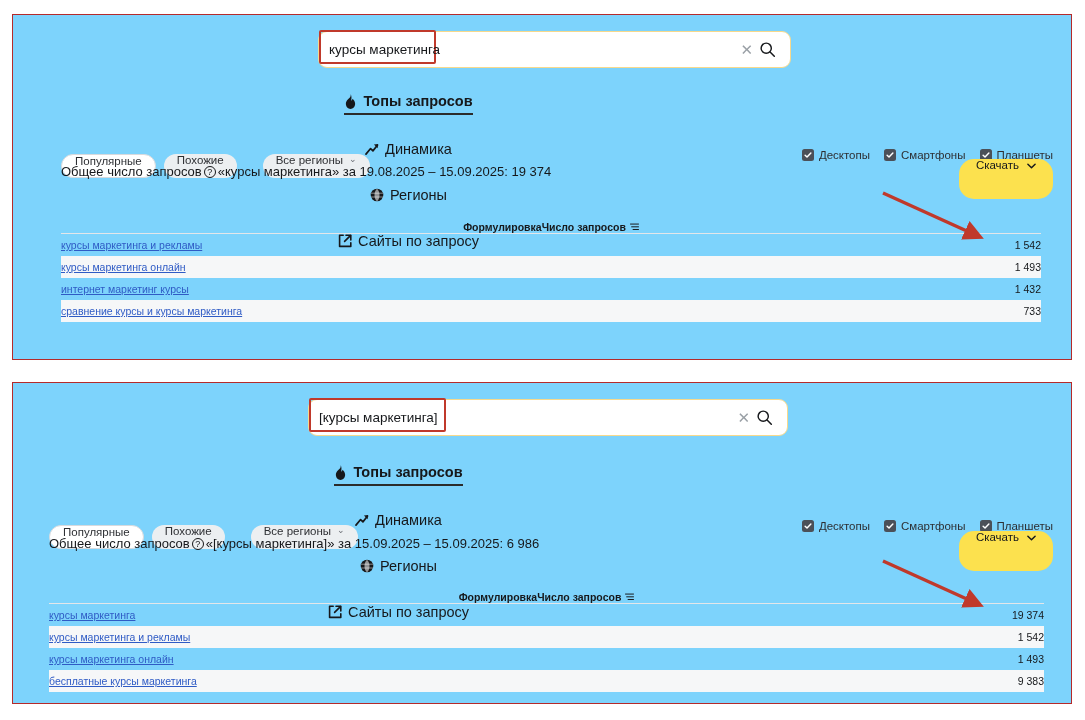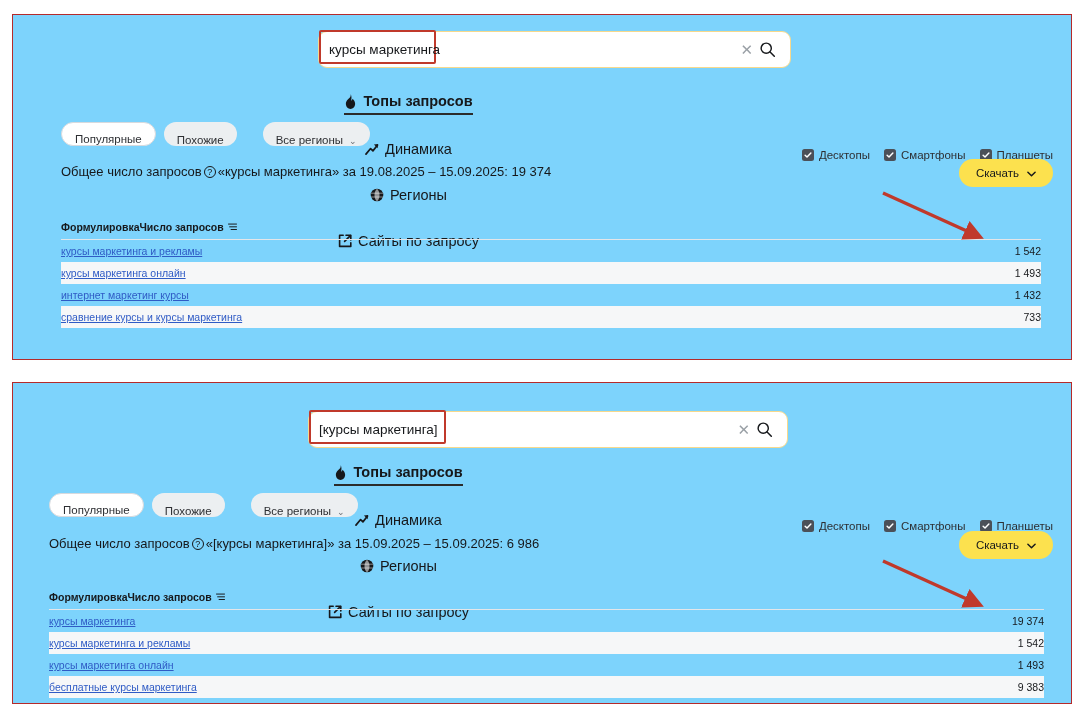--- a/index.html
+++ b/index.html
@@ -89,24 +89,25 @@
   .tab .ti { display:flex; align-items:center; }
 
   
   .chips { position: absolute; display: flex; align-items: center; gap: 8px; }
   .chip {
     height: 24px;
     border-radius: 13px;
     background: #eceff1;
     color: #2d2f33;
     font-size: 11.5px;
-    display: flex; align-items: flex-end;
+    display: flex; align-items: flex-start;
     padding: 0 13px;
     cursor: pointer;
     white-space: nowrap;
+    margin-top: 32px;
   }
   .chip.sel { background: #ffffff; border: 1px solid #d7dade; }
   .chip .cv { margin-left: 6px; font-size: 9px; color:#6b6f76; }
   .chip-gap { width: 10px; }
 
   
   .devices { position: absolute; display: flex; align-items: center; gap: 14px; }
   .dev { display:flex; align-items:center; gap:5px; font-size: 11.5px; color:#2d2f33; cursor:pointer; white-space:nowrap;margin-top:24px;}
   .cbx {
     width: 12px; height: 12px; border-radius: 2.5px;
@@ -131,42 +132,41 @@
     line-height: 10px;
     text-align:center;
     vertical-align: 1px;
     margin: 0 2px;
     cursor: pointer;
   }
 
   
   .dl-btn {
     position: absolute;
-    height: 28px;
+    height: 40px;
     border-radius: 15px;
     background: #fce14e;
-    display: flex; align-items: center; justify-content: center;
+    display: flex; justify-content: center;
     gap: 8px;
     font-size: 11.5px;
     color: #16181b;
     padding: 0 17px;
     cursor: pointer;
     white-space: nowrap;
   }
 
   
   .tbl { position: absolute; width: calc(100% - 100px); }
   .thead {
     display: flex;
-    justify-content: flex-start;
+    justify-content: center;
     align-items: flex-end;
     font-size: 10.5px;
     font-weight: 700;
     color: #16181b;
-    padding-bottom: 6px;
     border-bottom: 1px solid #e4e6e9;
   }
   .thead .rt { display:flex; align-items:center; gap:4px; cursor:pointer; }
   .trow {
     display: flex;
     justify-content: space-between;
     align-items: center;
     height: 22px;
     padding: 0 0 0 0;
     font-size: 10.5px;
@@ -335,21 +335,21 @@
       </defs>
       <line x1="10" y1="10" x2="96" y2="49" stroke="#c0392b" stroke-width="3.4" marker-end="url(#ah1)"></line>
     </svg>
 
    </div>
   </div>
 
   <div class="panel" id="panel-2">
    <div class="panel-inner">
 
-    <div class="searchwrap" style="left:295px; top:28px; width:480px;">
+    <div class="searchwrap" style="left:295px; top:16px; width:480px;">
       <div class="search-field">
         <div class="search-hl" style="width:137px;"></div>
         <span class="search-text">[курсы маркетинга]</span>
       </div>
       <span class="clear-icon">✕</span>
       <span class="mag-icon">
         <svg width="17" height="17" viewBox="0 0 20 20">
               <circle cx="8.5" cy="8.5" r="6" fill="none" stroke="#16181b" stroke-width="1.7"></circle>
               <line x1="13" y1="13" x2="18" y2="18" stroke="#16181b" stroke-width="1.8" stroke-linecap="round"></line>
             </svg>

